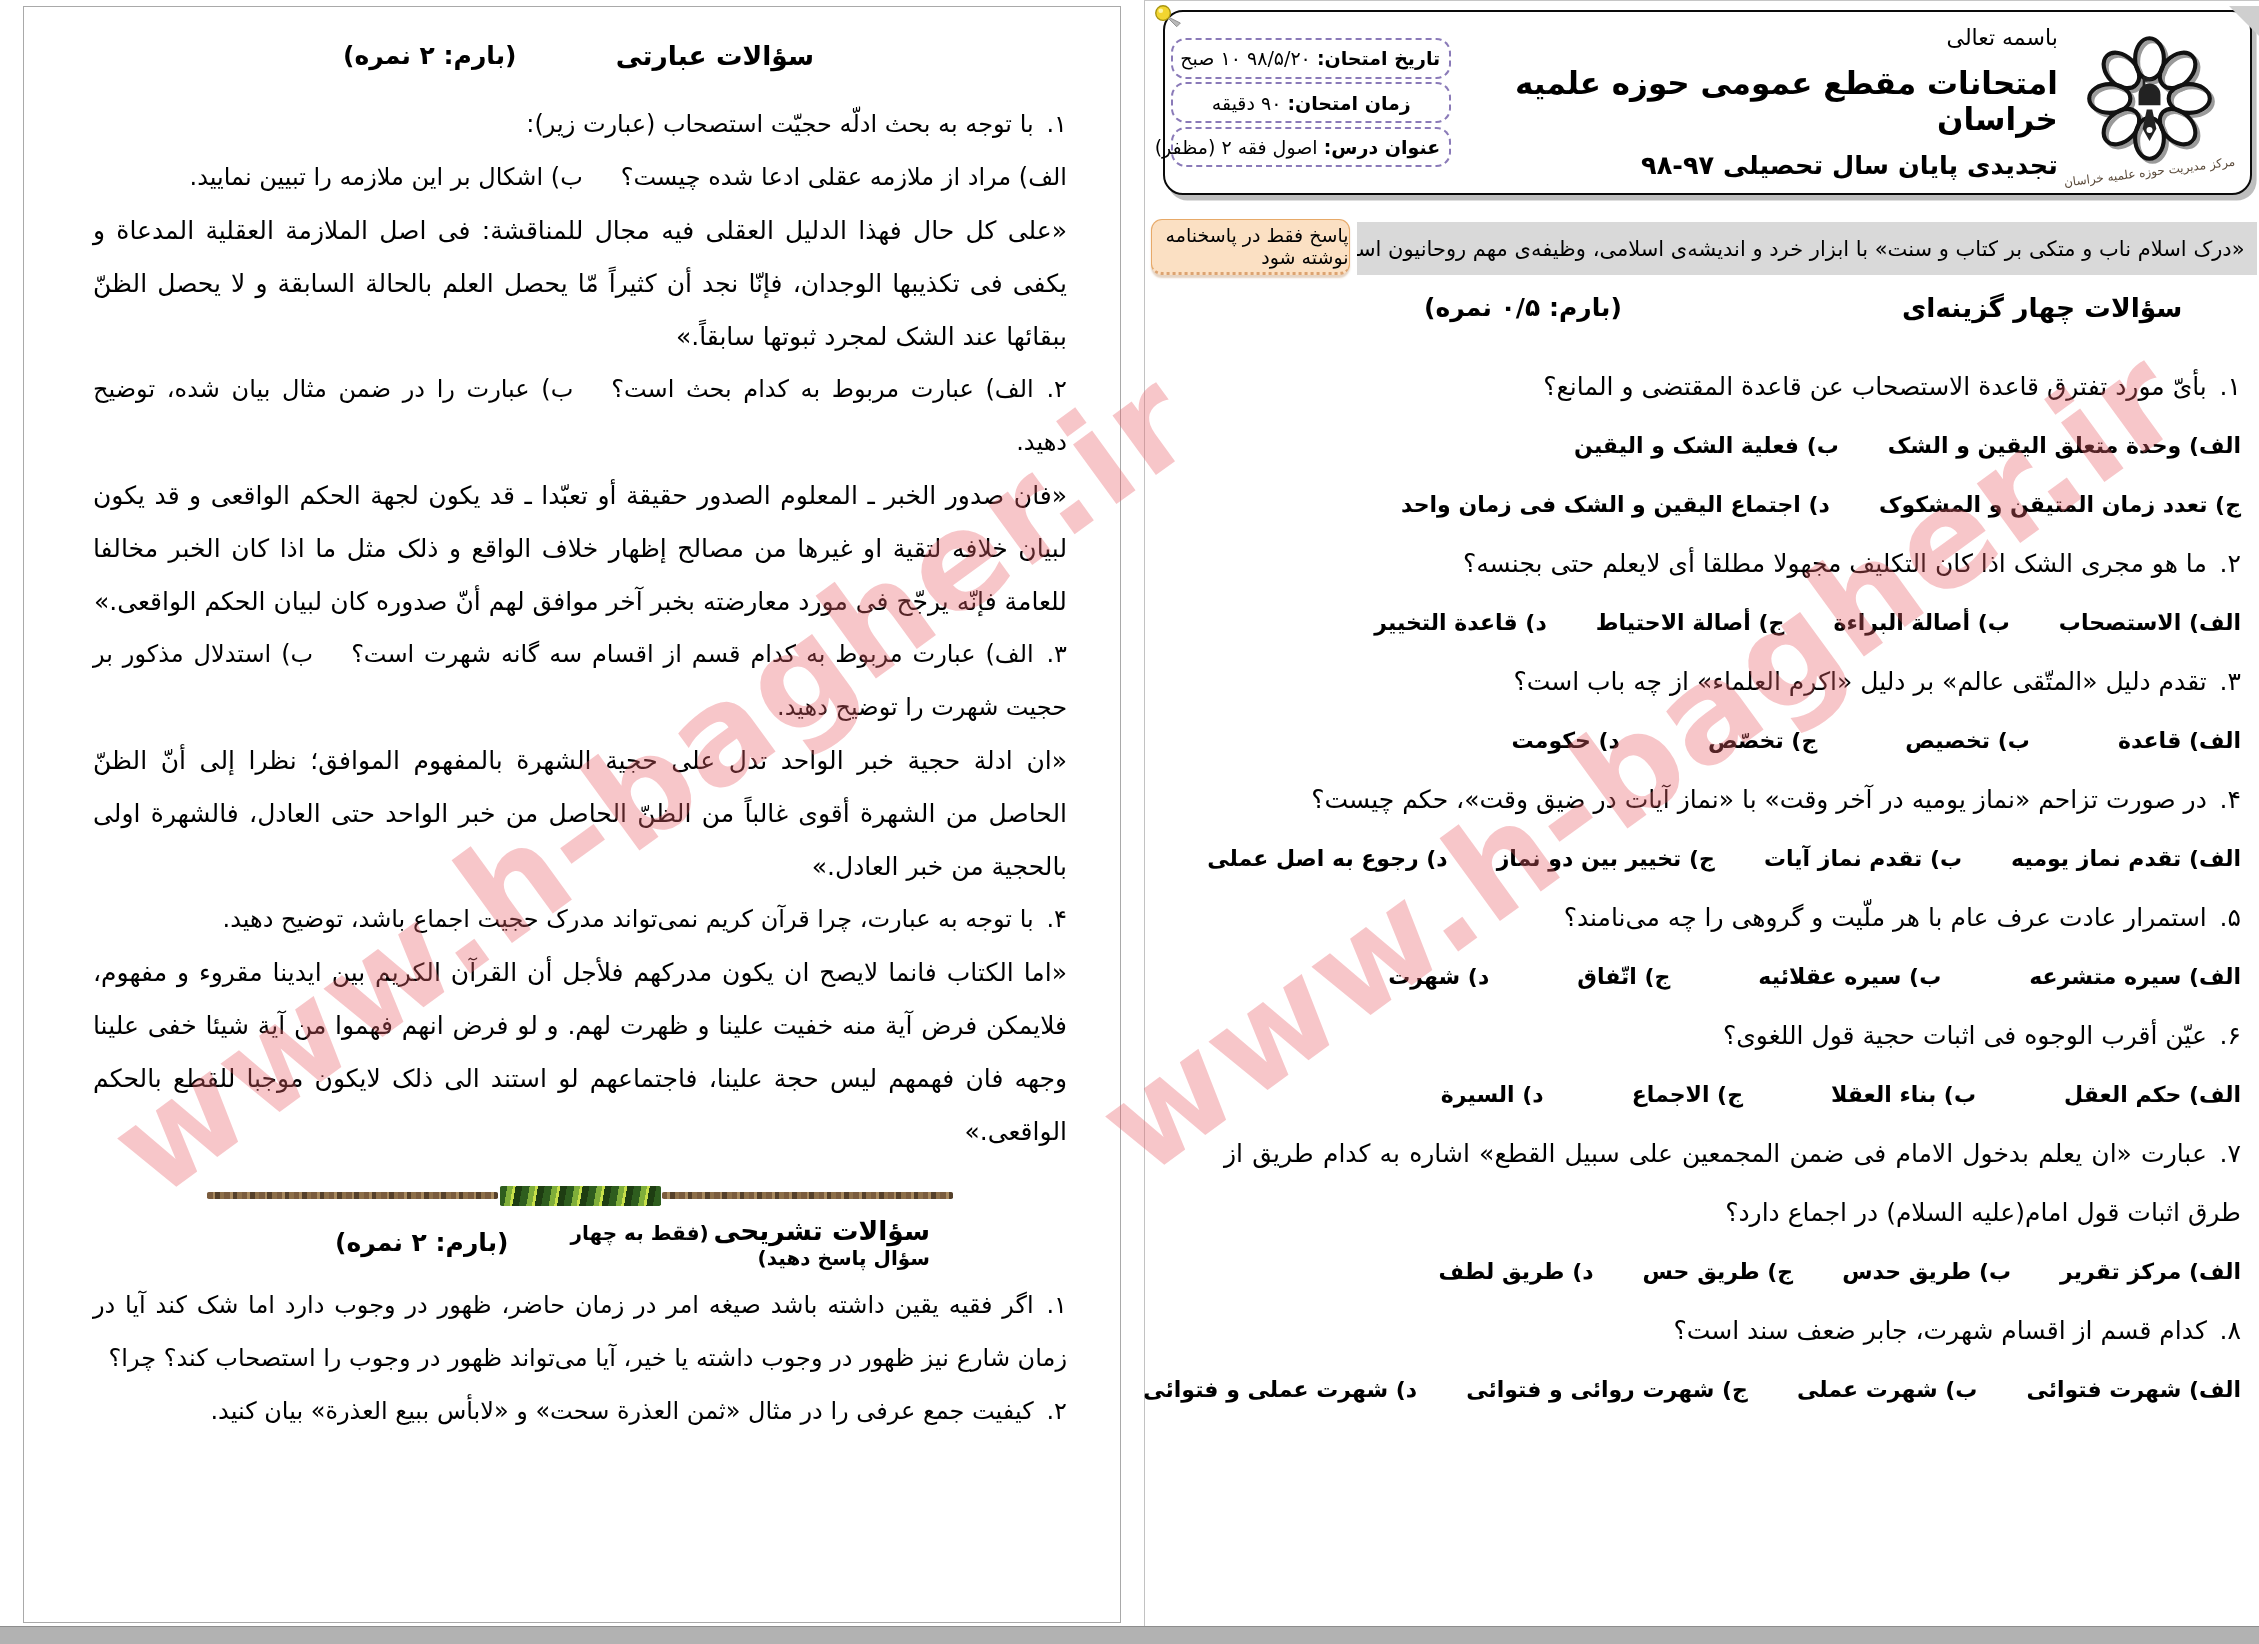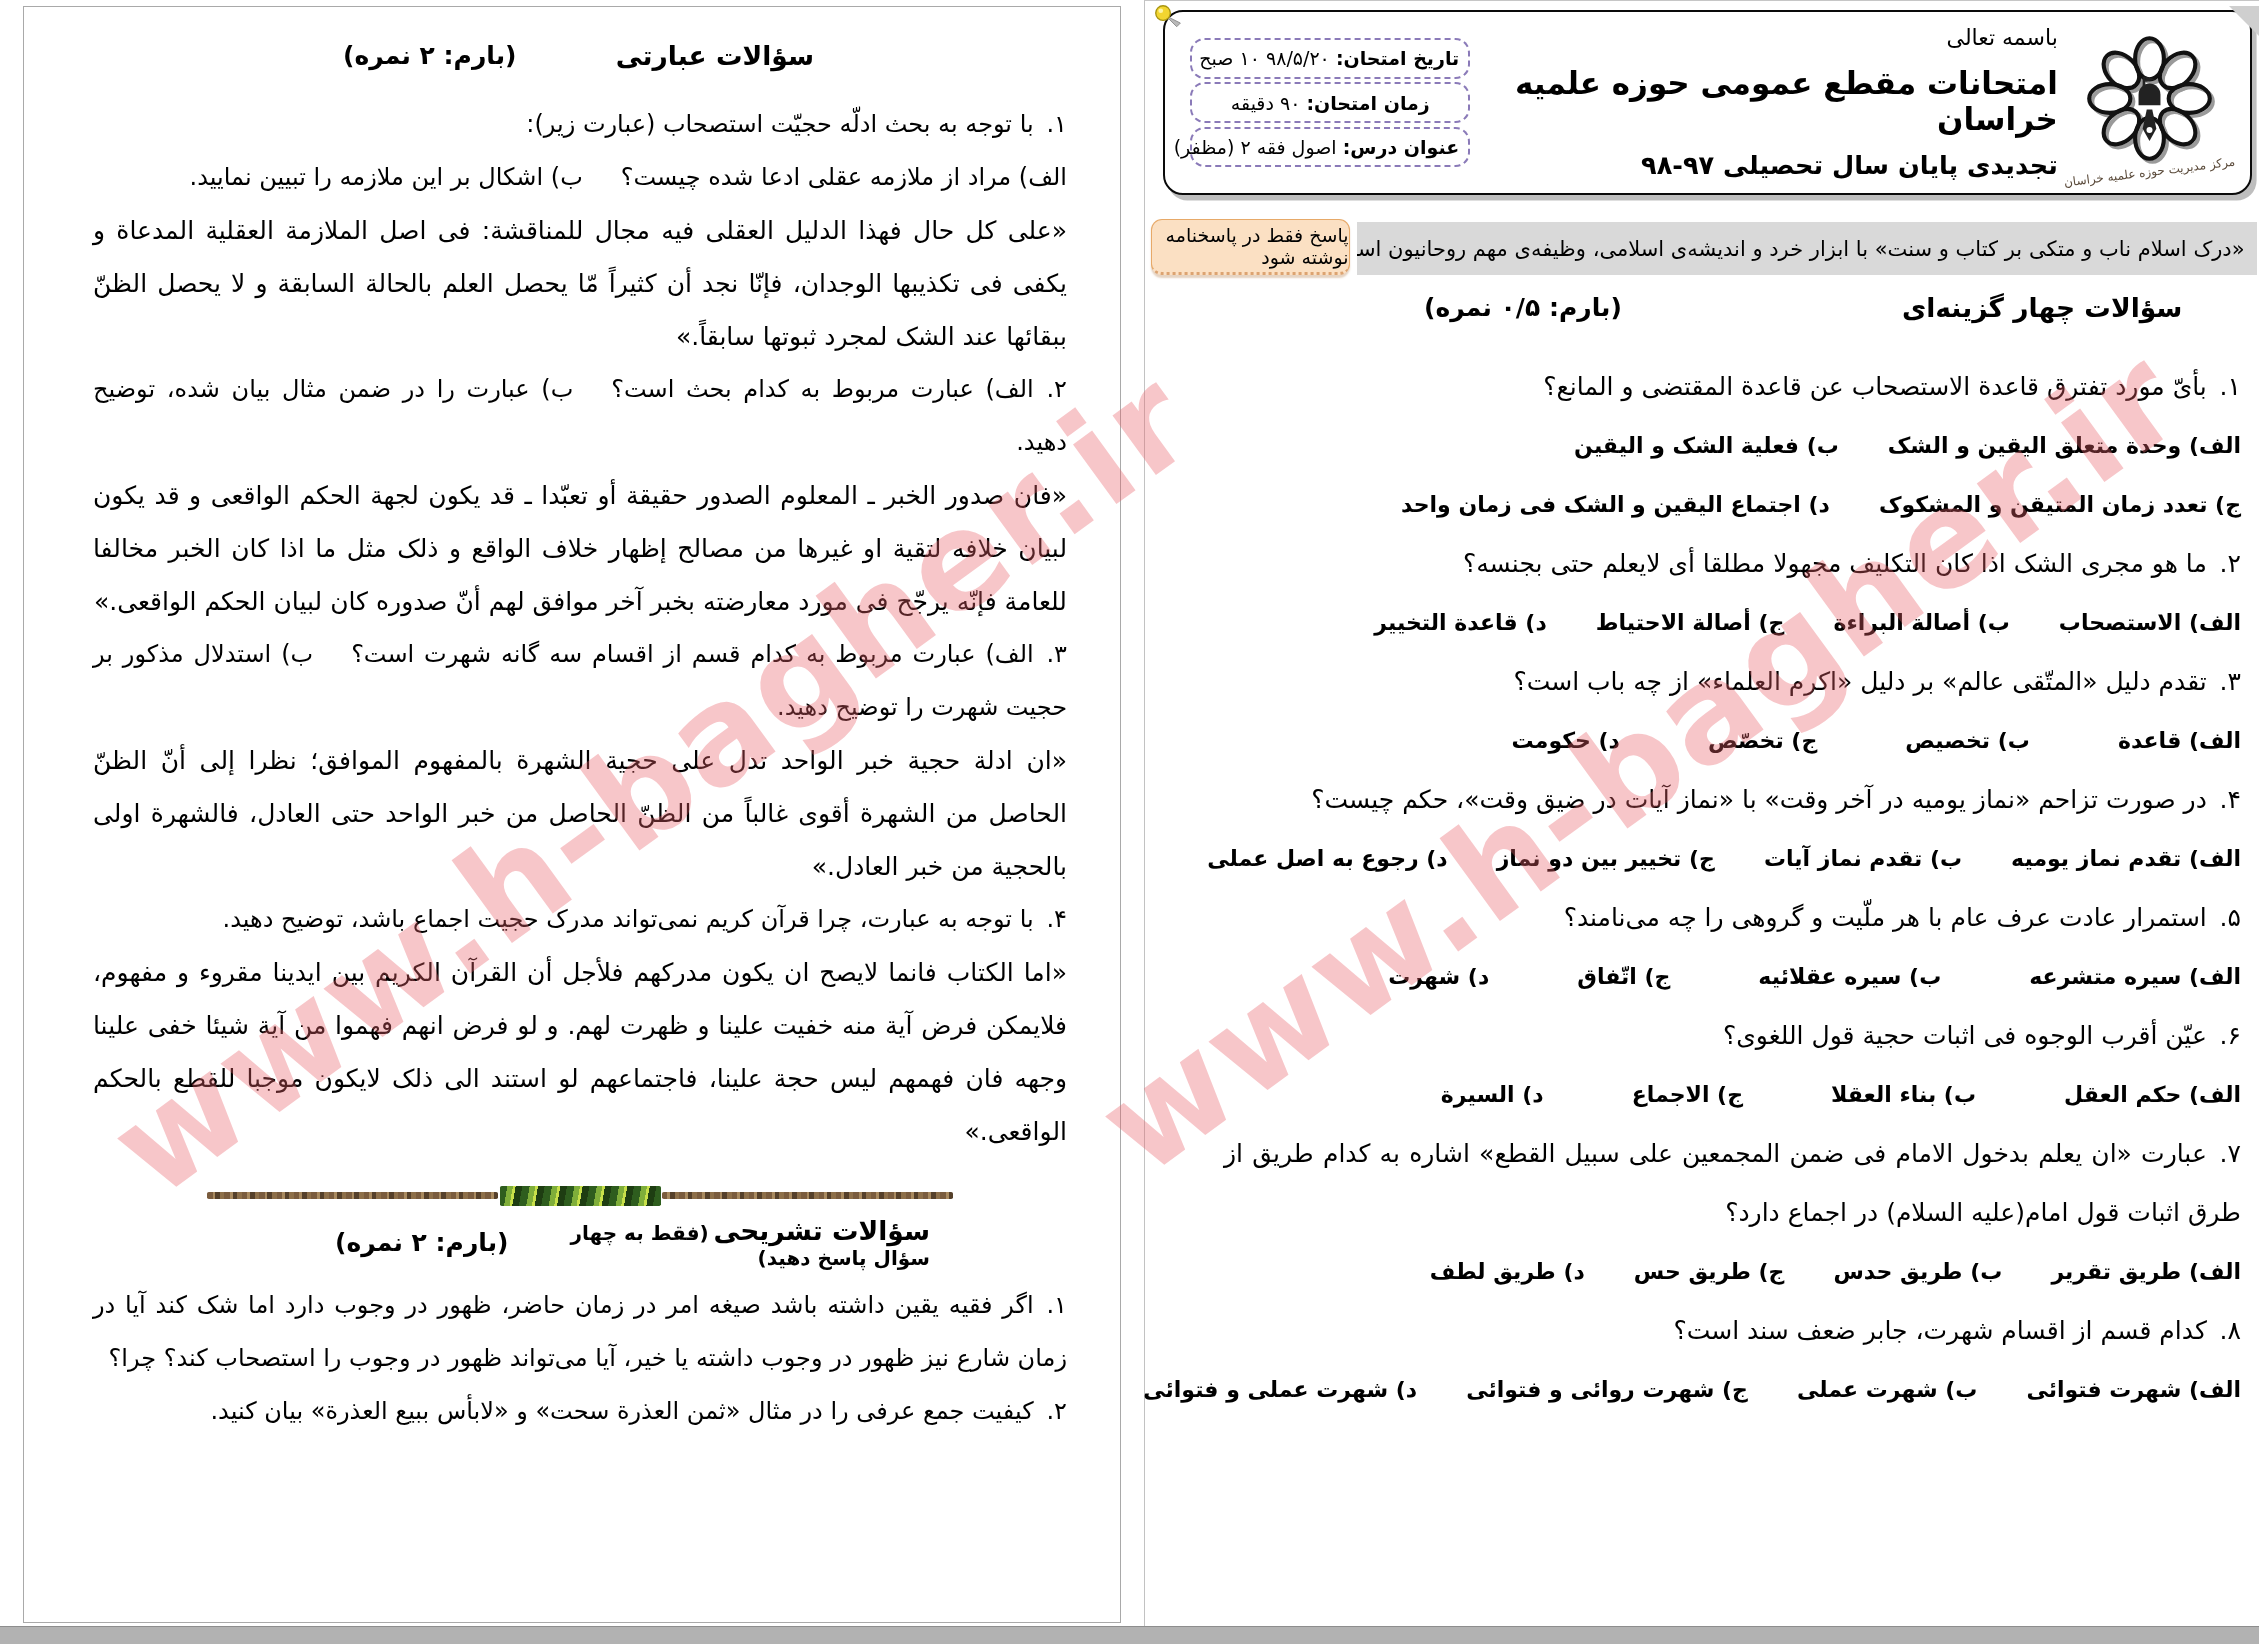--- a/index.html
+++ b/index.html
@@ -40,21 +40,21 @@
              border-top:31px solid #cfcfcf;border-left:31px solid transparent;}
   .hdr{position:absolute;top:9.1px;right:9.1px;left:18.3px;height:181px;border:2.7px solid #0a0a0a;border-radius:20px;
        box-shadow:4.6px 5.5px 0 rgba(110,110,110,0.45);display:flex;align-items:center;background:#fff;z-index:2;}
   .pushpin{position:absolute;top:-9.1px;left:-12.8px;width:31px;height:31px;z-index:4;}
   .logo-wrap{width:183px;padding:3.7px 9.1px 0 0;text-align:center;}
   .logo-caption{font-size:12px;color:#5a4a3a;transform:rotate(-7deg);margin-top:-5.5px;letter-spacing:0.9px;}
   .hdr-center{flex:1;text-align:right;}
   .bismillah{font-size:22px;font-weight:400;margin-bottom:14.6px;}
   .hdr-title{font-size:31px;font-weight:700;margin-bottom:12.8px;}
   .hdr-subtitle{font-size:25.6px;font-weight:600;}
-  .hdr-info{width:280px;padding-left:25px;}
+  .hdr-info{width:280px;padding-left:6px;}
   .ibox{border:2.7px dashed #8a7ab8;border-radius:14.6px;padding:7.3px 9.1px;margin:3.7px 0;font-size:19px;
         text-align:center;white-space:nowrap;background:#fff;}
   .ibox b{font-weight:700;}
   .qrow{position:absolute;top:221px;right:3.7px;left:5.5px;height:53px;display:flex;align-items:stretch;z-index:2;}
   .quote-strip{flex:1;background:#d9d9d9;font-size:21px;display:flex;align-items:center;padding:0 12.8px;
                white-space:nowrap;overflow:hidden;}
   .answer-note{width:197px;background:#fbe0c3;border:1.8px solid #e7a968;border-bottom:3.7px dotted #dca371;
                border-radius:11px;margin-right:7.3px;margin-top:-2.7px;display:flex;align-items:center;
                justify-content:center;font-size:19px;font-weight:400;box-shadow:0 2.7px 1.8px rgba(180,130,80,0.35);}
   .mcq-titlerow{position:absolute;top:291px;right:25.6px;left:77px;display:flex;justify-content:space-between;
@@ -204,21 +204,21 @@
           <div class="opt-row wide">
             <span class="opt">الف) حکم العقل</span>
             <span class="opt">ب) بناء العقلا</span>
             <span class="opt">ج) الاجماع</span>
             <span class="opt">د) السیرة</span>
           </div>
         </div>
         <div class="mcq-q">
           <div class="stem"><span class="qnum">۷.</span>عبارت «ان یعلم بدخول الامام فی ضمن المجمعین علی سبیل القطع» اشاره به کدام طریق از طرق اثبات قول امام(علیه السلام) در اجماع دارد؟</div>
           <div class="opt-row">
-            <span class="opt">الف) طریق تقریر</span>
+            <span class="opt">الف) مرکز تقریر</span>
             <span class="opt">ب) طریق حدس</span>
             <span class="opt">ج) طریق حس</span>
             <span class="opt">د) طریق لطف</span>
           </div>
         </div>
         <div class="mcq-q">
           <div class="stem"><span class="qnum">۸.</span>کدام قسم از اقسام شهرت، جابر ضعف سند است؟</div>
           <div class="opt-row">
             <span class="opt">الف) شهرت فتوائی</span>
             <span class="opt">ب) شهرت عملی</span>

